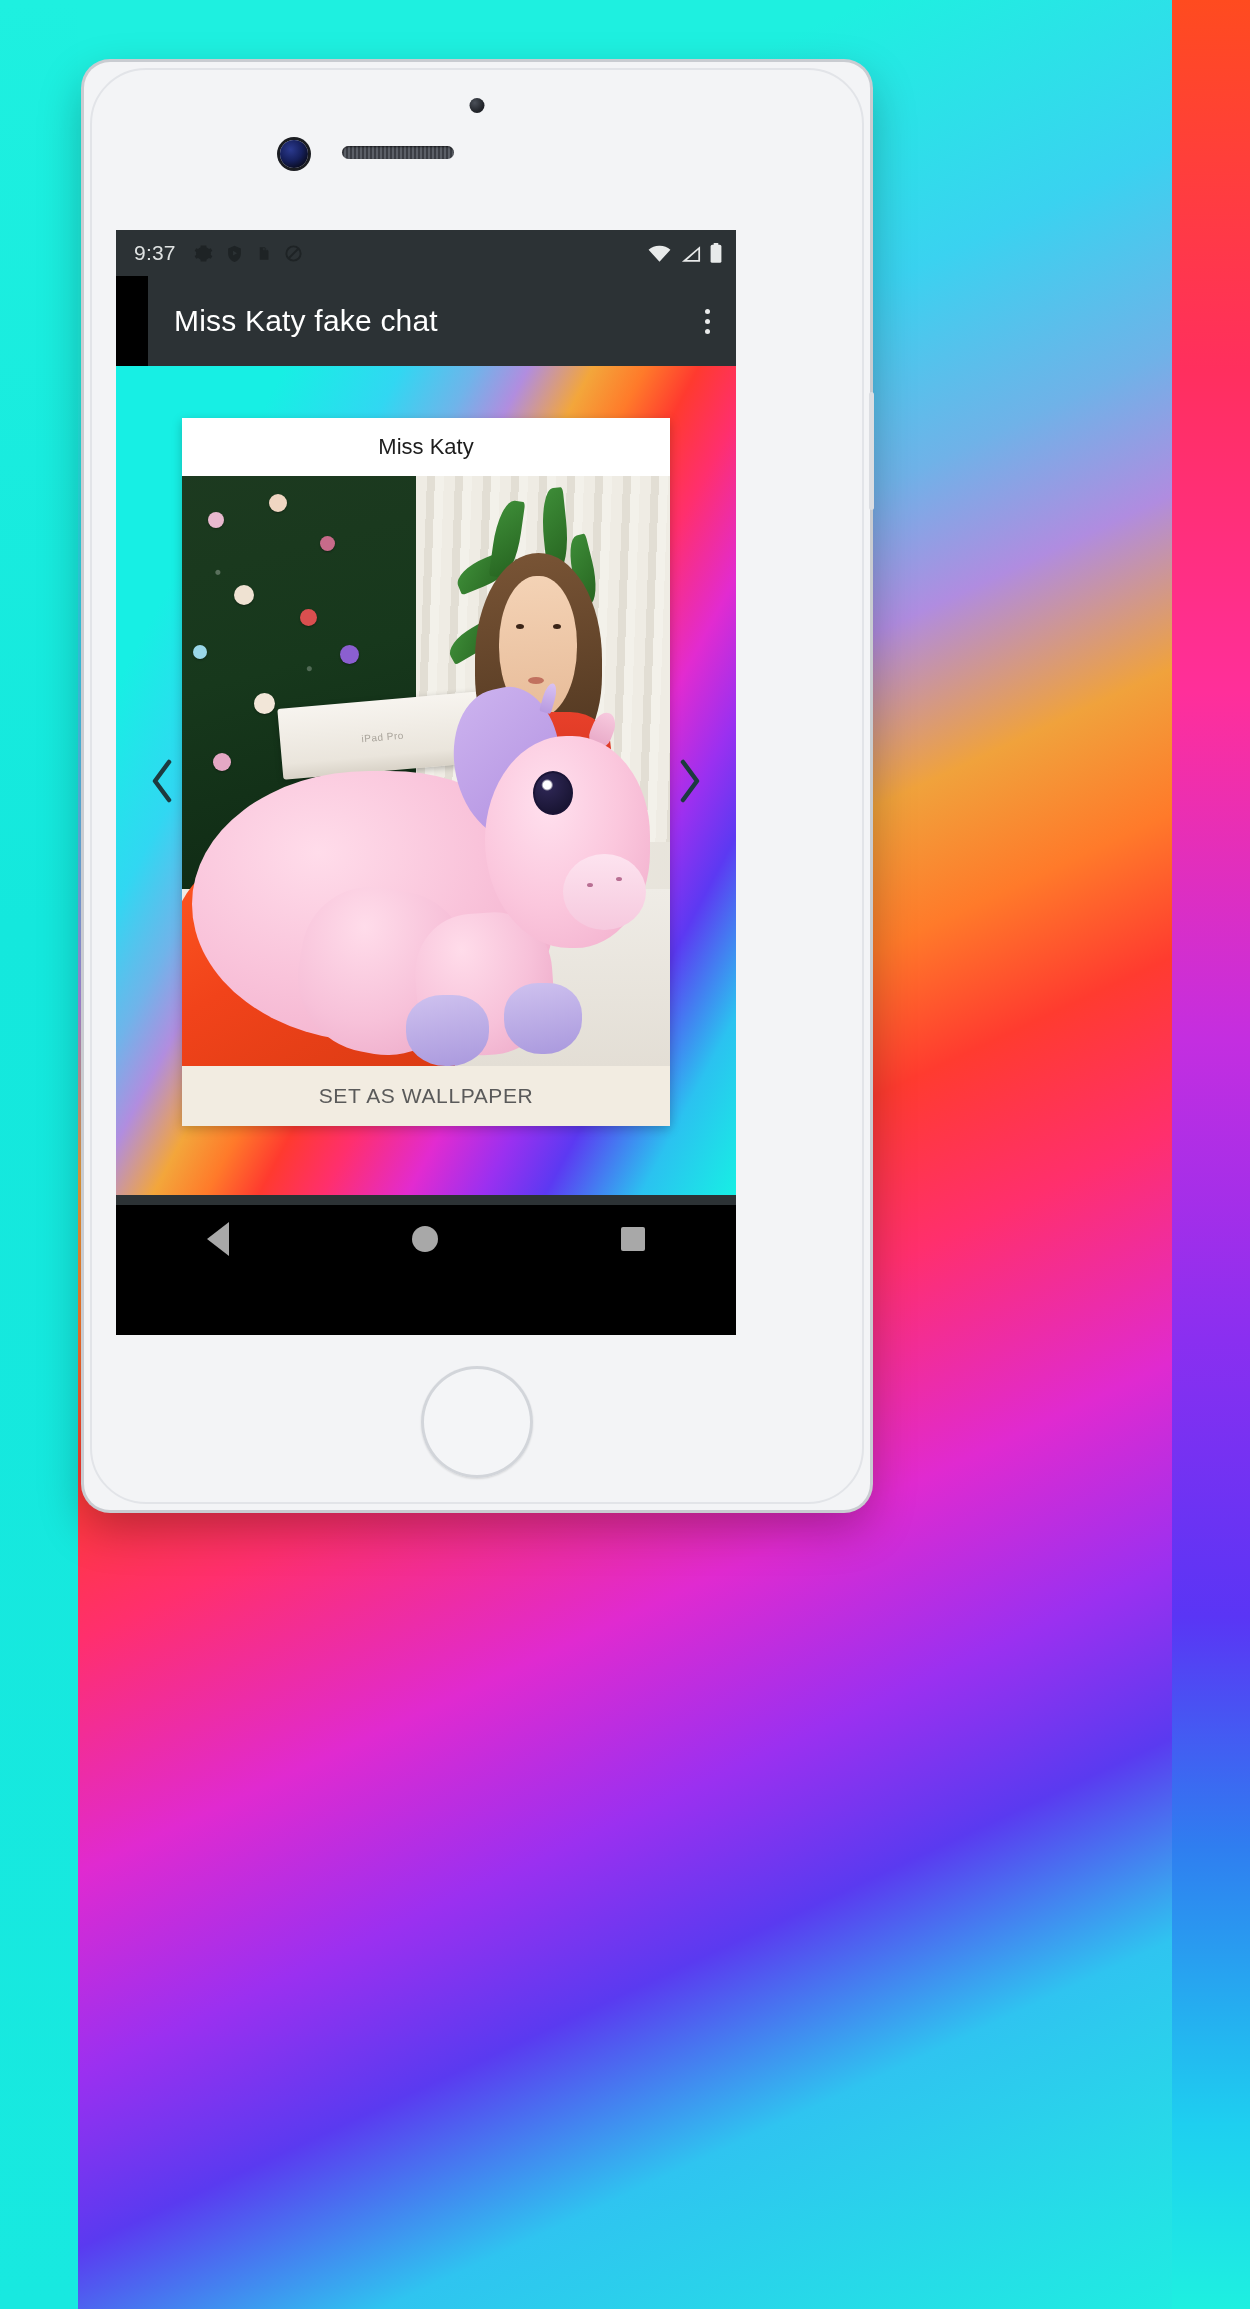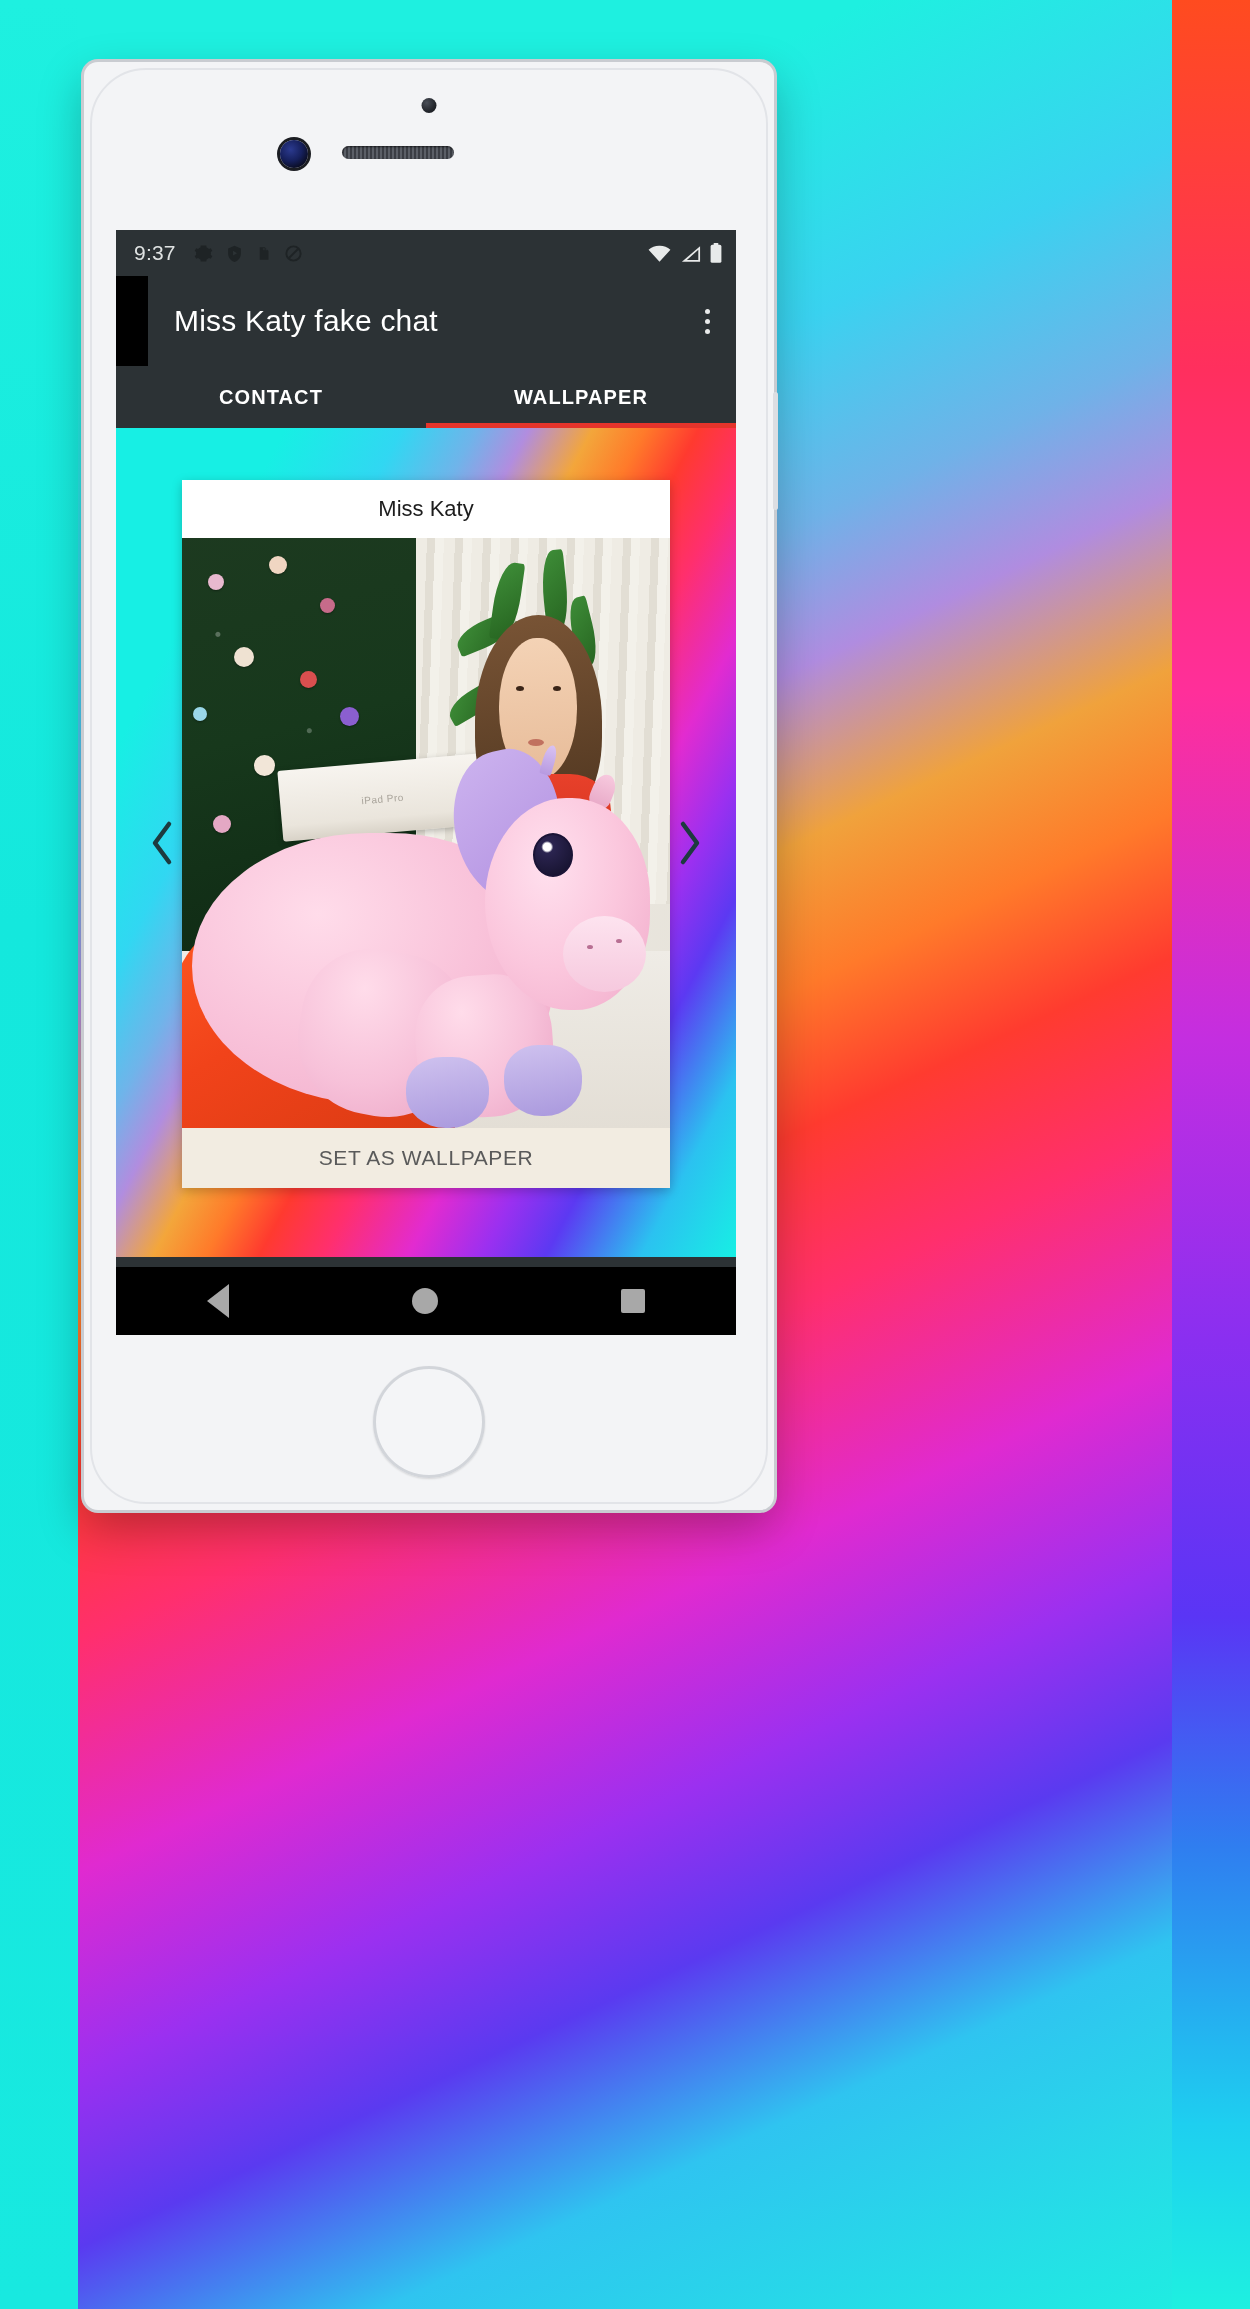--- a/index.html
+++ b/index.html
@@ -40,23 +40,23 @@
   .bg-right { right: 0;
     background: linear-gradient(to bottom,
       #ff4b1f 0%, #ff2f5e 16%, #ff2f9a 30%, #c42ee0 45%,
       #8a2ff0 58%, #5a35f5 70%, #2f7ef0 80%, #1ecff0 92%, #1ef0e0 100%);
   }
 
   
   .phone {
     position: absolute;
     left: 84px; top: 62px;
-    width: 690px; height: 1448px;
+    width: 786px; height: 1448px;
     background: #f3f4f6;
-    border-radius: 14px;
+    border-radius: 26px;
     box-shadow: 0 0 0 3px #c9ccd1, 0 18px 46px rgba(0,0,0,.28);
   }
   .phone-inner-edge {
     position: absolute; inset: 6px;
     border-radius: 56px;
     border: 2px solid #e2e4e8;
     pointer-events: none;
   }
   .side-btn {
     position: absolute; right: -4px; width: 5px; height: 118px;
@@ -313,29 +313,20 @@
       <div class="appbar">
         <span class="appbar-title">Miss Katy fake chat</span>
         <span class="appbar-spacer"></span>
         <span class="kebab">
           <i></i>
           <i></i>
           <i></i>
         </span>
       </div>
 
-      <div class="tabs">
-        <div class="tab inactive">
-          <span>CONTACT</span>
-        </div>
-        <div class="tab">
-          <span>WALLPAPER</span>
-        </div>
-        <div class="tab-indicator"></div>
-      </div>
 
       <div class="page">
 
         <div class="arrow left">
           <svg width="30" height="50" viewBox="0 0 30 50" fill="none" stroke="#1d3b3f" stroke-width="4.5" stroke-linecap="round" stroke-linejoin="round">
             <polyline points="21,6 7,25 21,44"></polyline>
           </svg>
         </div>
         <div class="arrow right">
           <svg width="30" height="50" viewBox="0 0 30 50" fill="none" stroke="#1d3b3f" stroke-width="4.5" stroke-linecap="round" stroke-linejoin="round">

